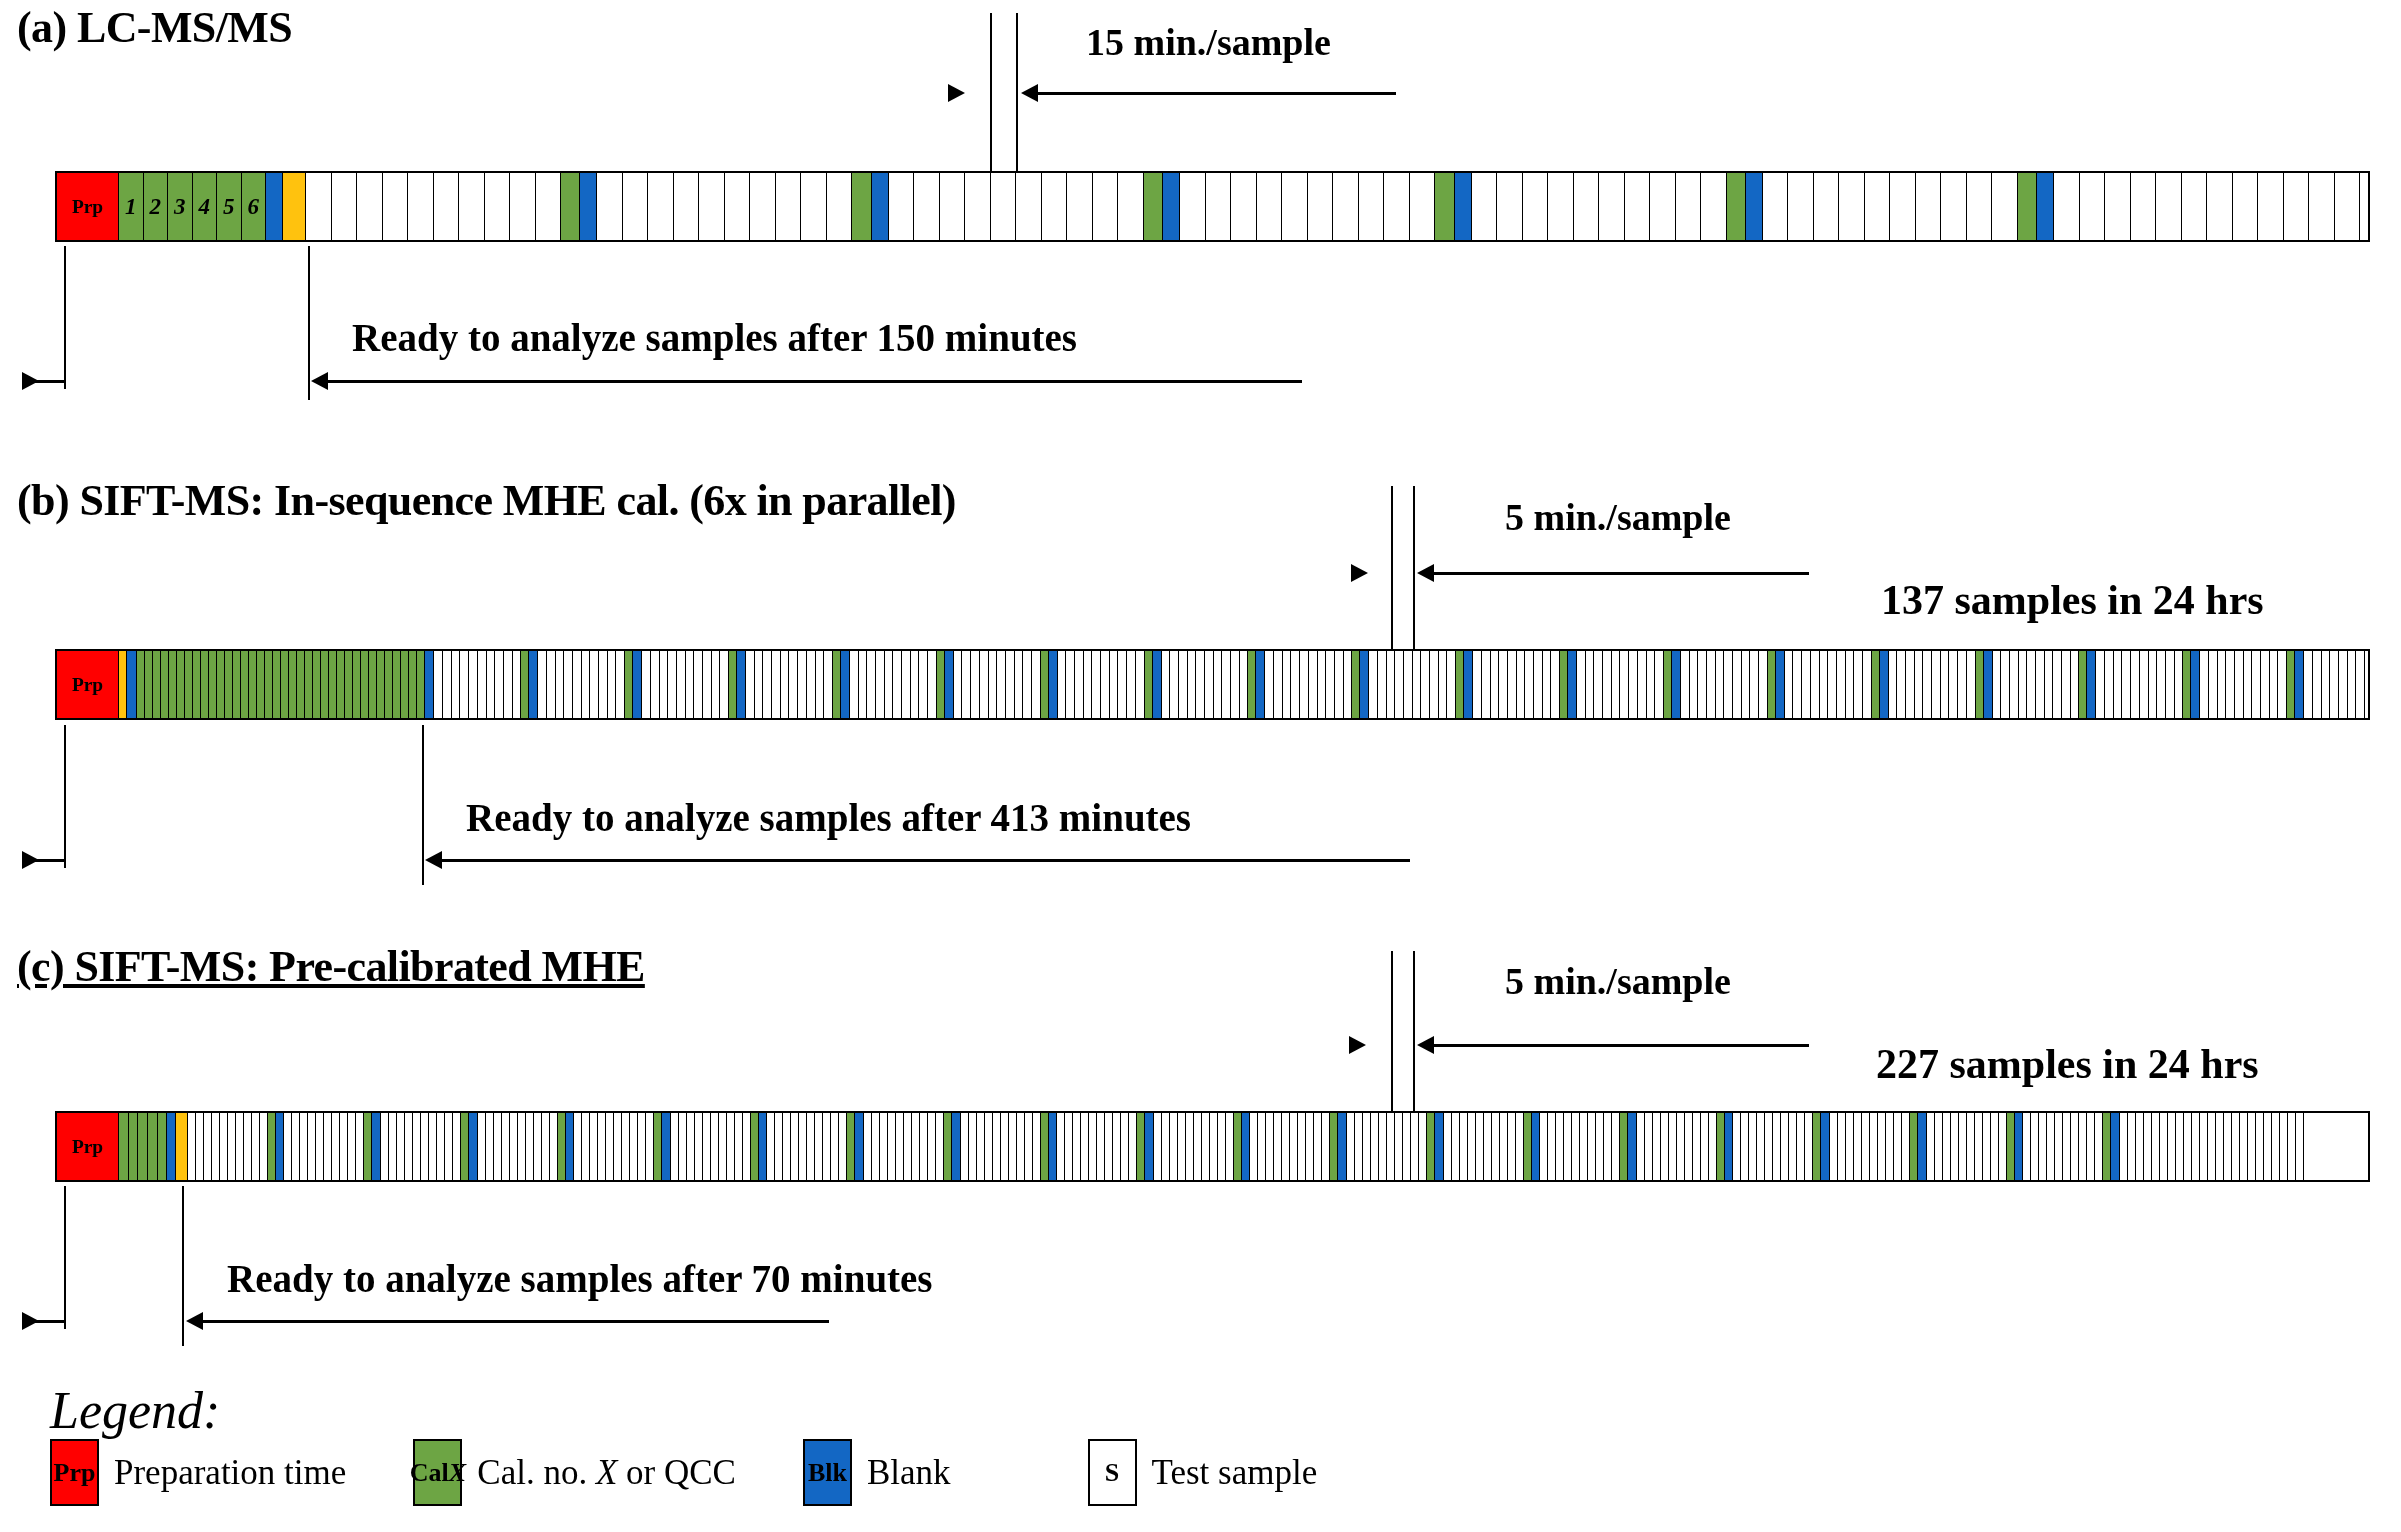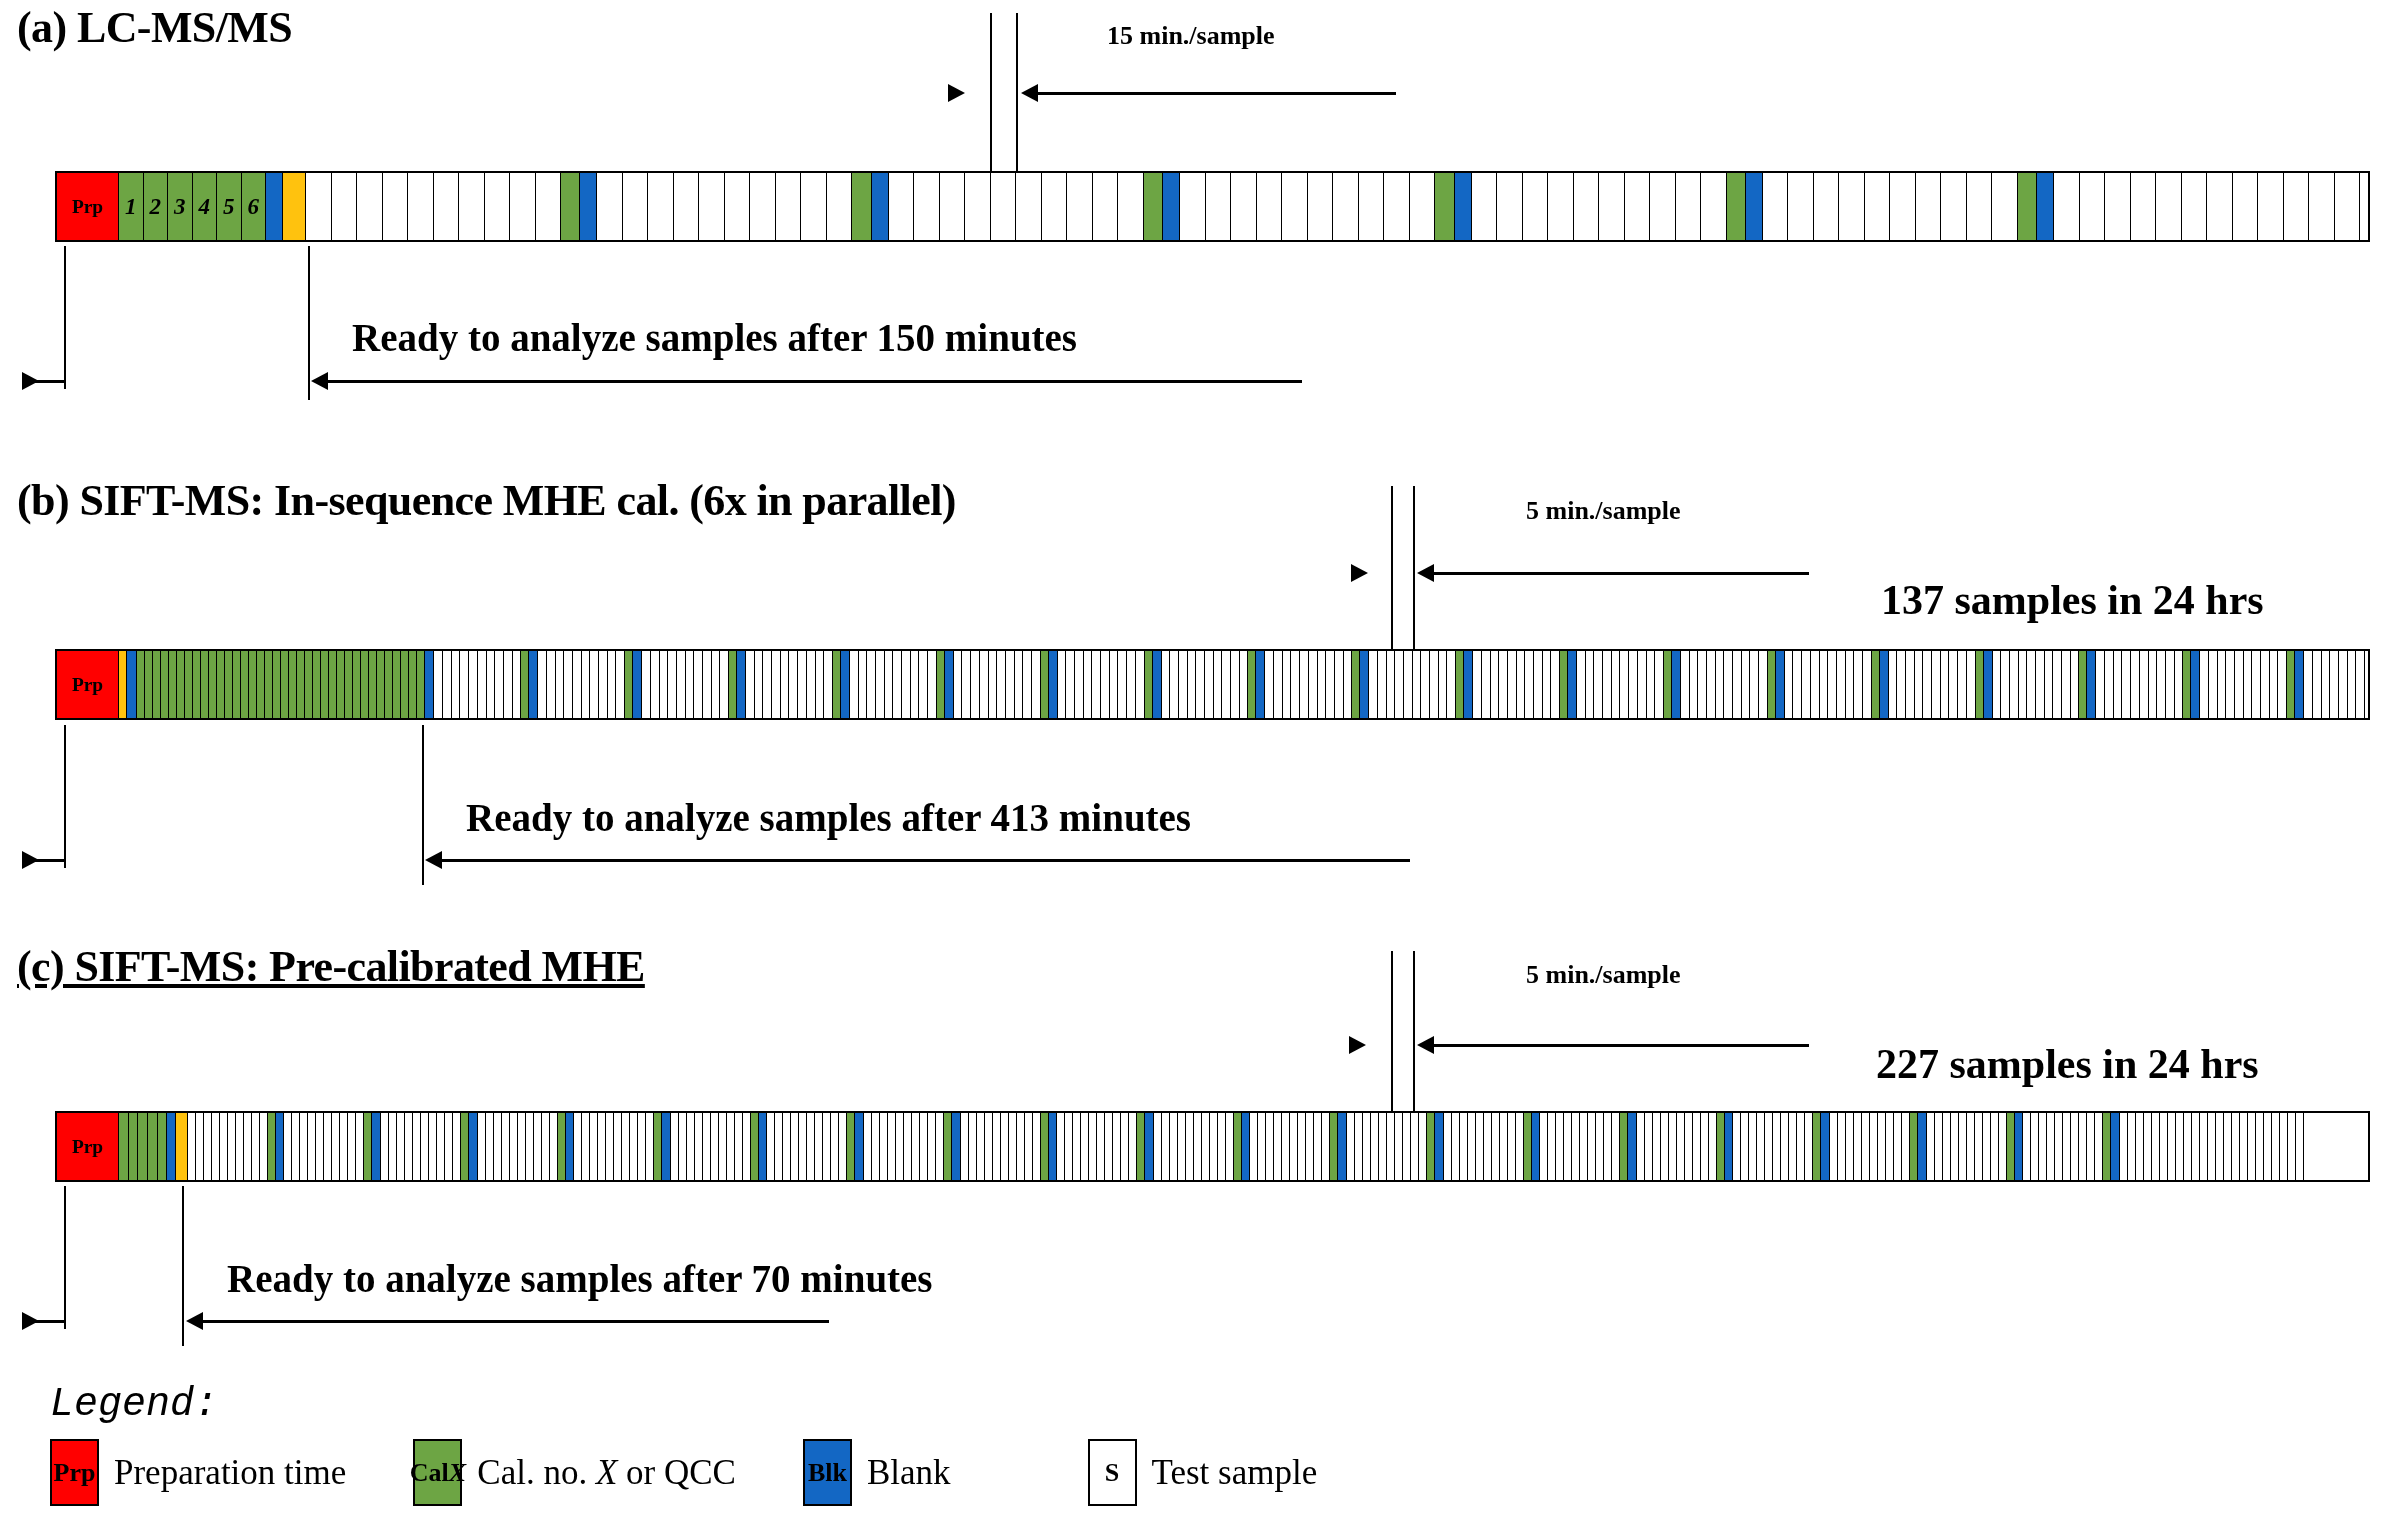--- a/index.html
+++ b/index.html
@@ -62,38 +62,38 @@
     border-top:9.7px solid transparent;
     border-bottom:9.7px solid transparent;
     border-left:17px solid #000;
   }
   .arrow.left{
     border-top:9.7px solid transparent;
     border-bottom:9.7px solid transparent;
     border-right:17px solid #000;
   }
   .cl-label{
-    position:absolute;font-weight:bold;font-size:26px;
-    white-space:nowrap;line-height:1;margin-left:21px;
+    position:absolute;font-weight:bold;font-size:38px;
+    white-space:nowrap;line-height:1;
   }
 
   
   .ready-label{
     position:absolute;font-weight:bold;font-size:39px;
     white-space:nowrap;line-height:1;
   }
   .vdrop{
     position:absolute;width:0;border-left:2.9px solid #000;
   }
 
   
   .legend{position:absolute;left:0;top:1385px;width:2401px;height:147px;}
   .legend-title{
     position:absolute;left:50px;top:0px;
-    font-style:italic;font-size:40px;font-weight:normal;line-height:1;font-family:Liberation Mono, monospace;
+    font-style:italic;font-size:52px;font-weight:normal;line-height:1;
   }
   .legend-row{
     position:absolute;left:50px;top:54px;
     display:flex;flex-direction:row;align-items:center;
   }
   .leg-item{display:flex;flex-direction:row;align-items:center;}
   .leg-swatch{
     box-sizing:border-box;width:49px;height:67px;
     border:2.9px solid #000;
     display:flex;align-items:center;justify-content:center;

